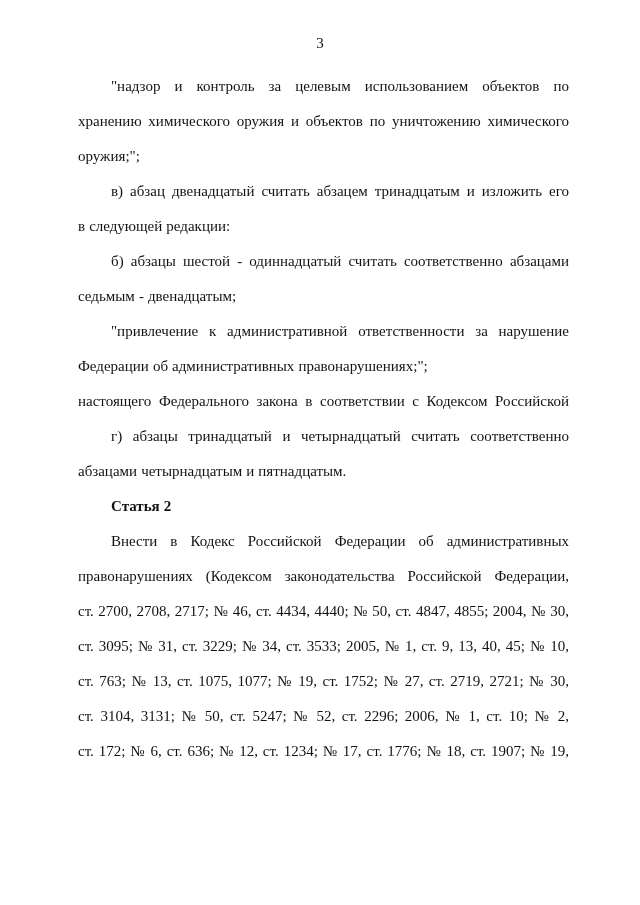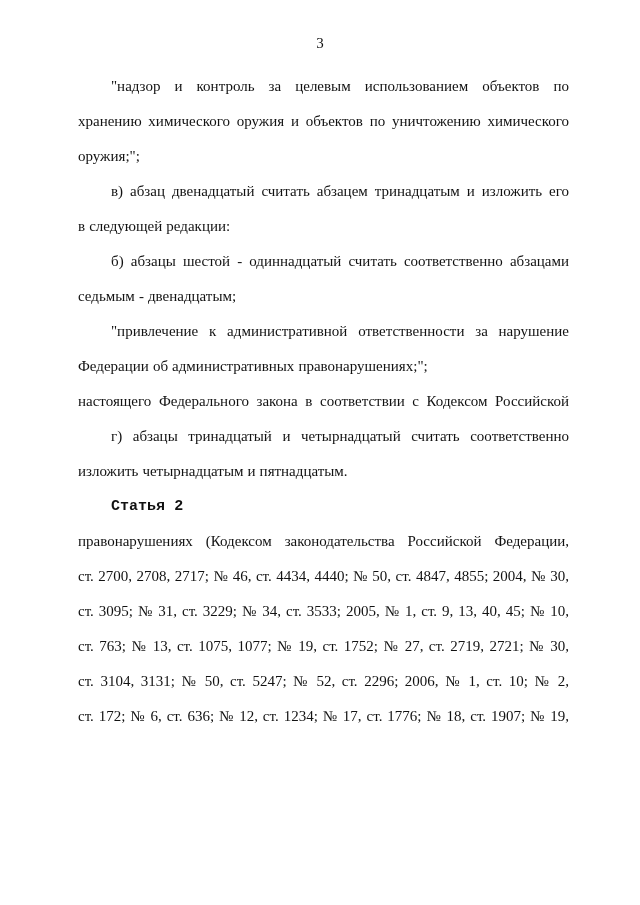--- a/index.html
+++ b/index.html
@@ -46,21 +46,20 @@
     word-spacing: 0.02em;
   }
   .line.fill {
     text-align-last: justify;
   }
   .line.indent {
     text-indent: 33px;
   }
   .line.bold {
     font-weight: bold;
-    font-family: Liberation Mono, monospace;
   }
 </style>
 </head>
 <body>
 
 <div class="page">
   <div class="page-number">3</div>
   <div class="doc-body" id="doc-body">
       <div class="paragraph">
         <div class="line indent fill">"надзор и контроль за целевым использованием объектов по</div>
@@ -75,26 +74,27 @@
         <div class="line indent fill">б) абзацы шестой - одиннадцатый считать соответственно абзацами</div>
         <div class="line">седьмым - двенадцатым;</div>
       </div>
       <div class="paragraph">
         <div class="line indent fill">"привлечение к административной ответственности за нарушение</div>
         <div class="line">Федерации об административных правонарушениях;";</div>
         <div class="line fill">настоящего Федерального закона в соответствии с Кодексом Российской</div>
       </div>
       <div class="paragraph">
         <div class="line indent fill">г) абзацы тринадцатый и четырнадцатый считать соответственно</div>
-        <div class="line">изложить четырнадцатым и пятнадцатым.</div>
+        <div class="line">абзацами четырнадцатым и пятнадцатым.</div>
       </div>
       <div class="paragraph">
         <div class="line indent bold">Статья 2</div>
       </div>
       <div class="paragraph">
+        <div class="line indent fill">Внести в Кодекс Российской Федерации об административных</div>
         <div class="line fill">правонарушениях (Кодексом законодательства Российской Федерации,</div>
         <div class="line fill">ст. 2700, 2708, 2717; № 46, ст. 4434, 4440; № 50, ст. 4847, 4855; 2004, № 30,</div>
         <div class="line fill">ст. 3095; № 31, ст. 3229; № 34, ст. 3533; 2005, № 1, ст. 9, 13, 40, 45; № 10,</div>
         <div class="line fill">ст. 763; № 13, ст. 1075, 1077; № 19, ст. 1752; № 27, ст. 2719, 2721; № 30,</div>
         <div class="line fill">ст. 3104, 3131; № 50, ст. 5247; № 52, ст. 2296; 2006, № 1, ст. 10; № 2,</div>
         <div class="line fill">ст. 172; № 6, ст. 636; № 12, ст. 1234; № 17, ст. 1776; № 18, ст. 1907; № 19,</div>
       </div>
     </div>
 </div>
 

